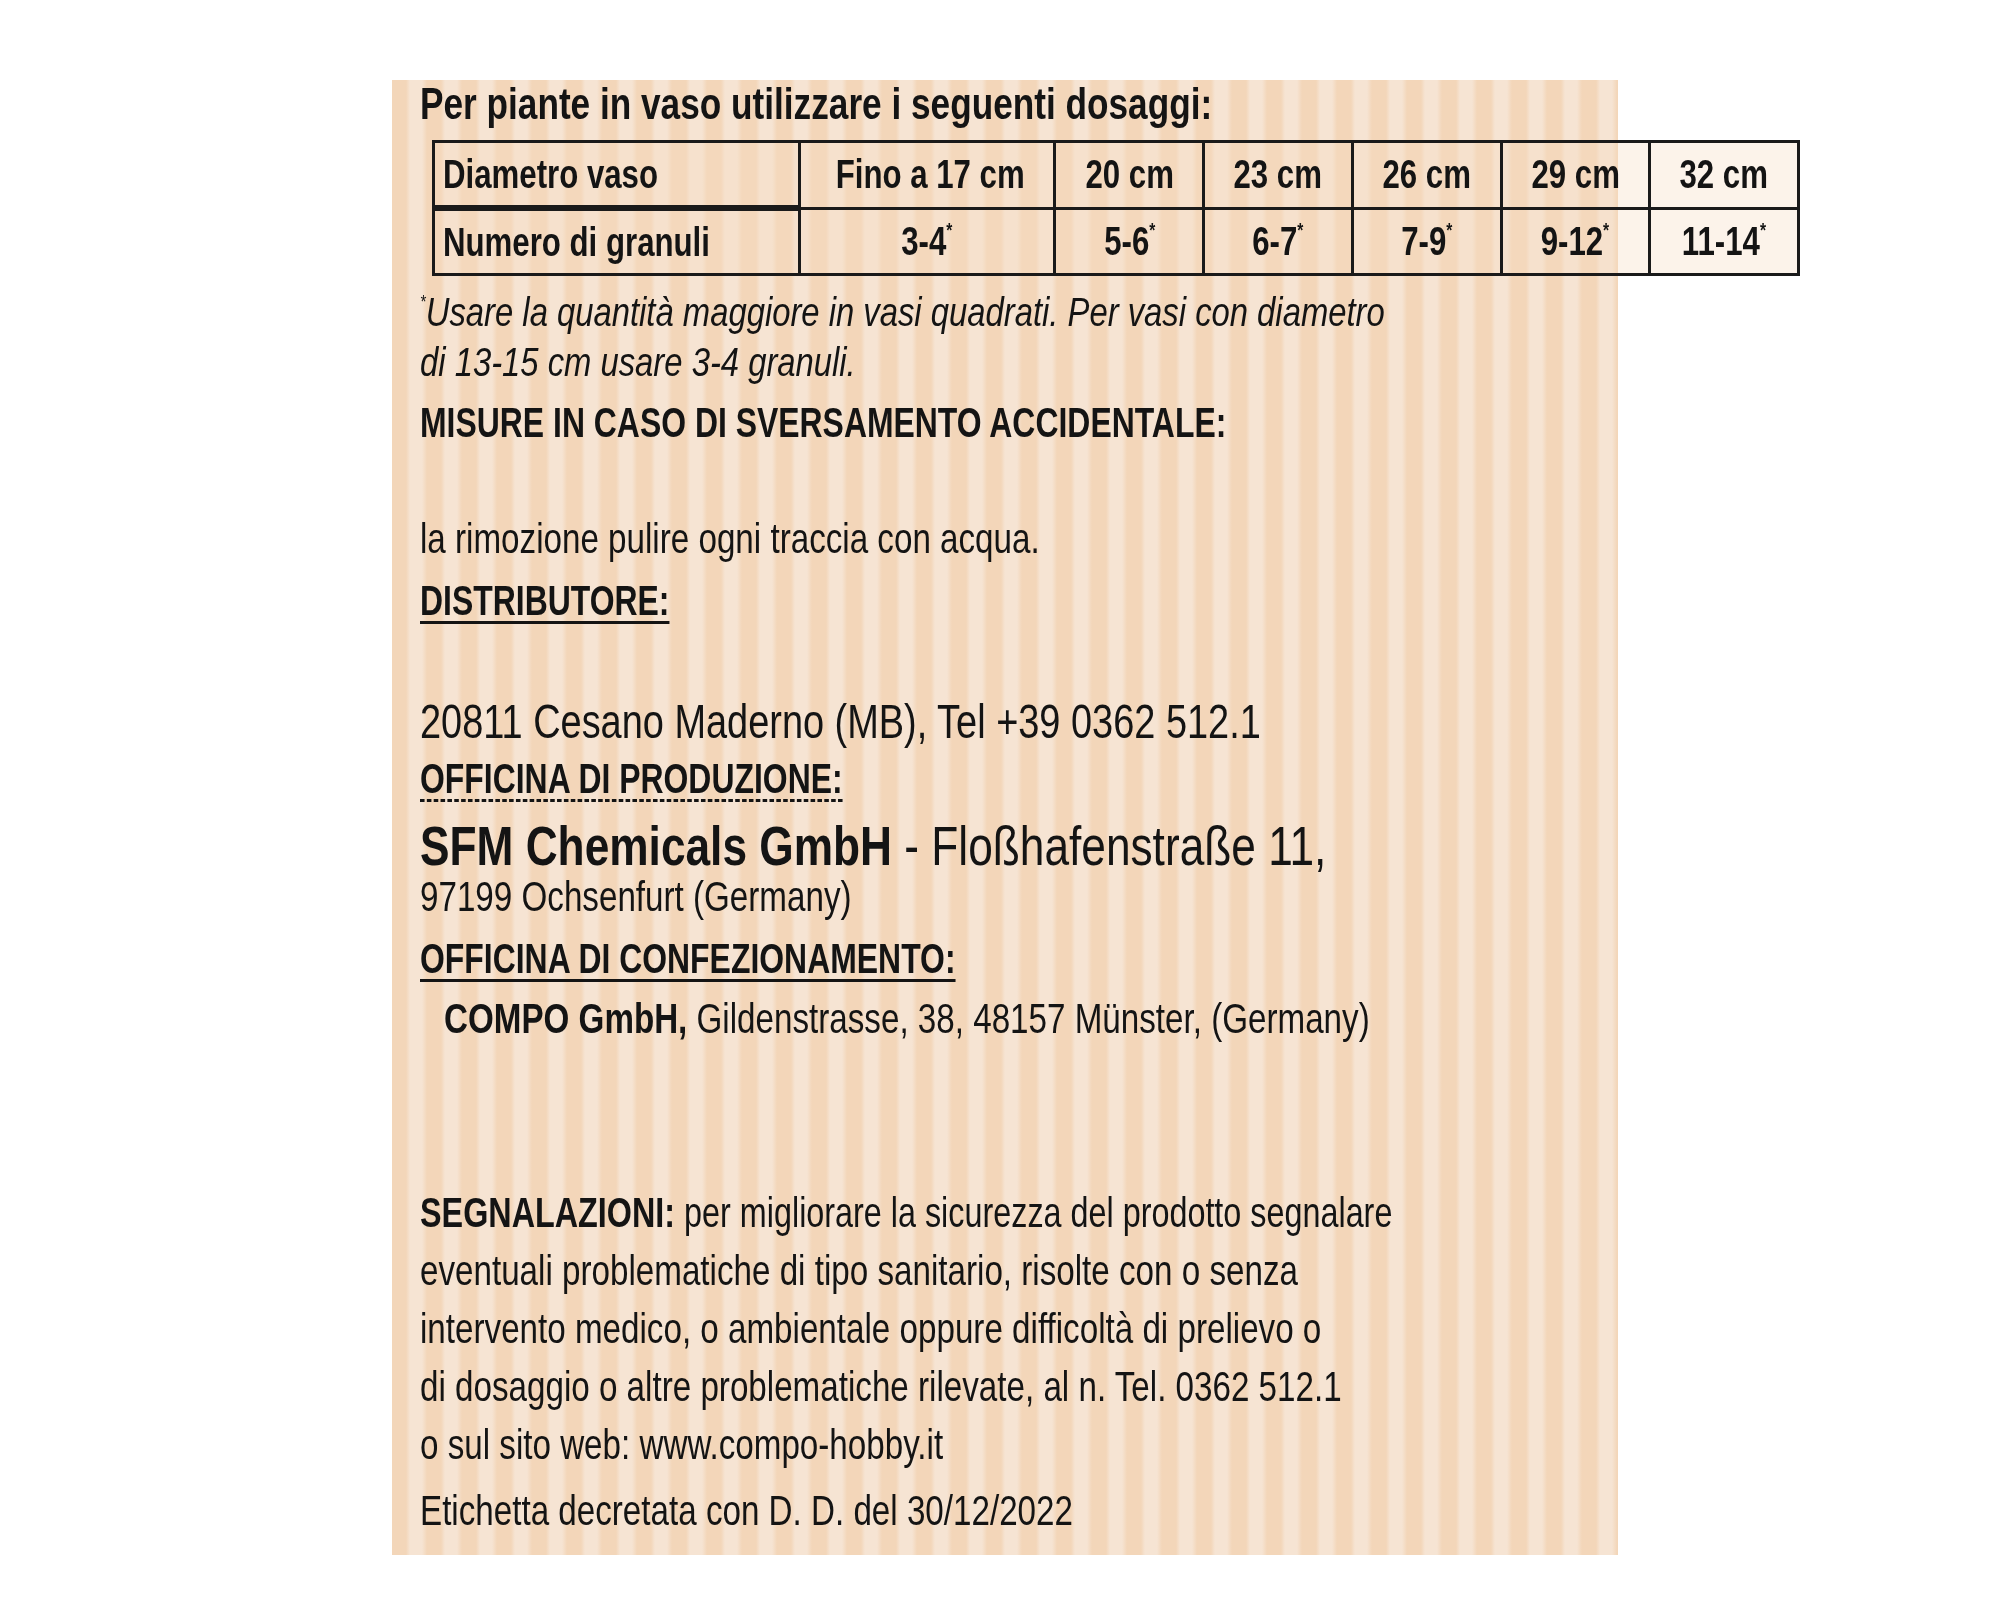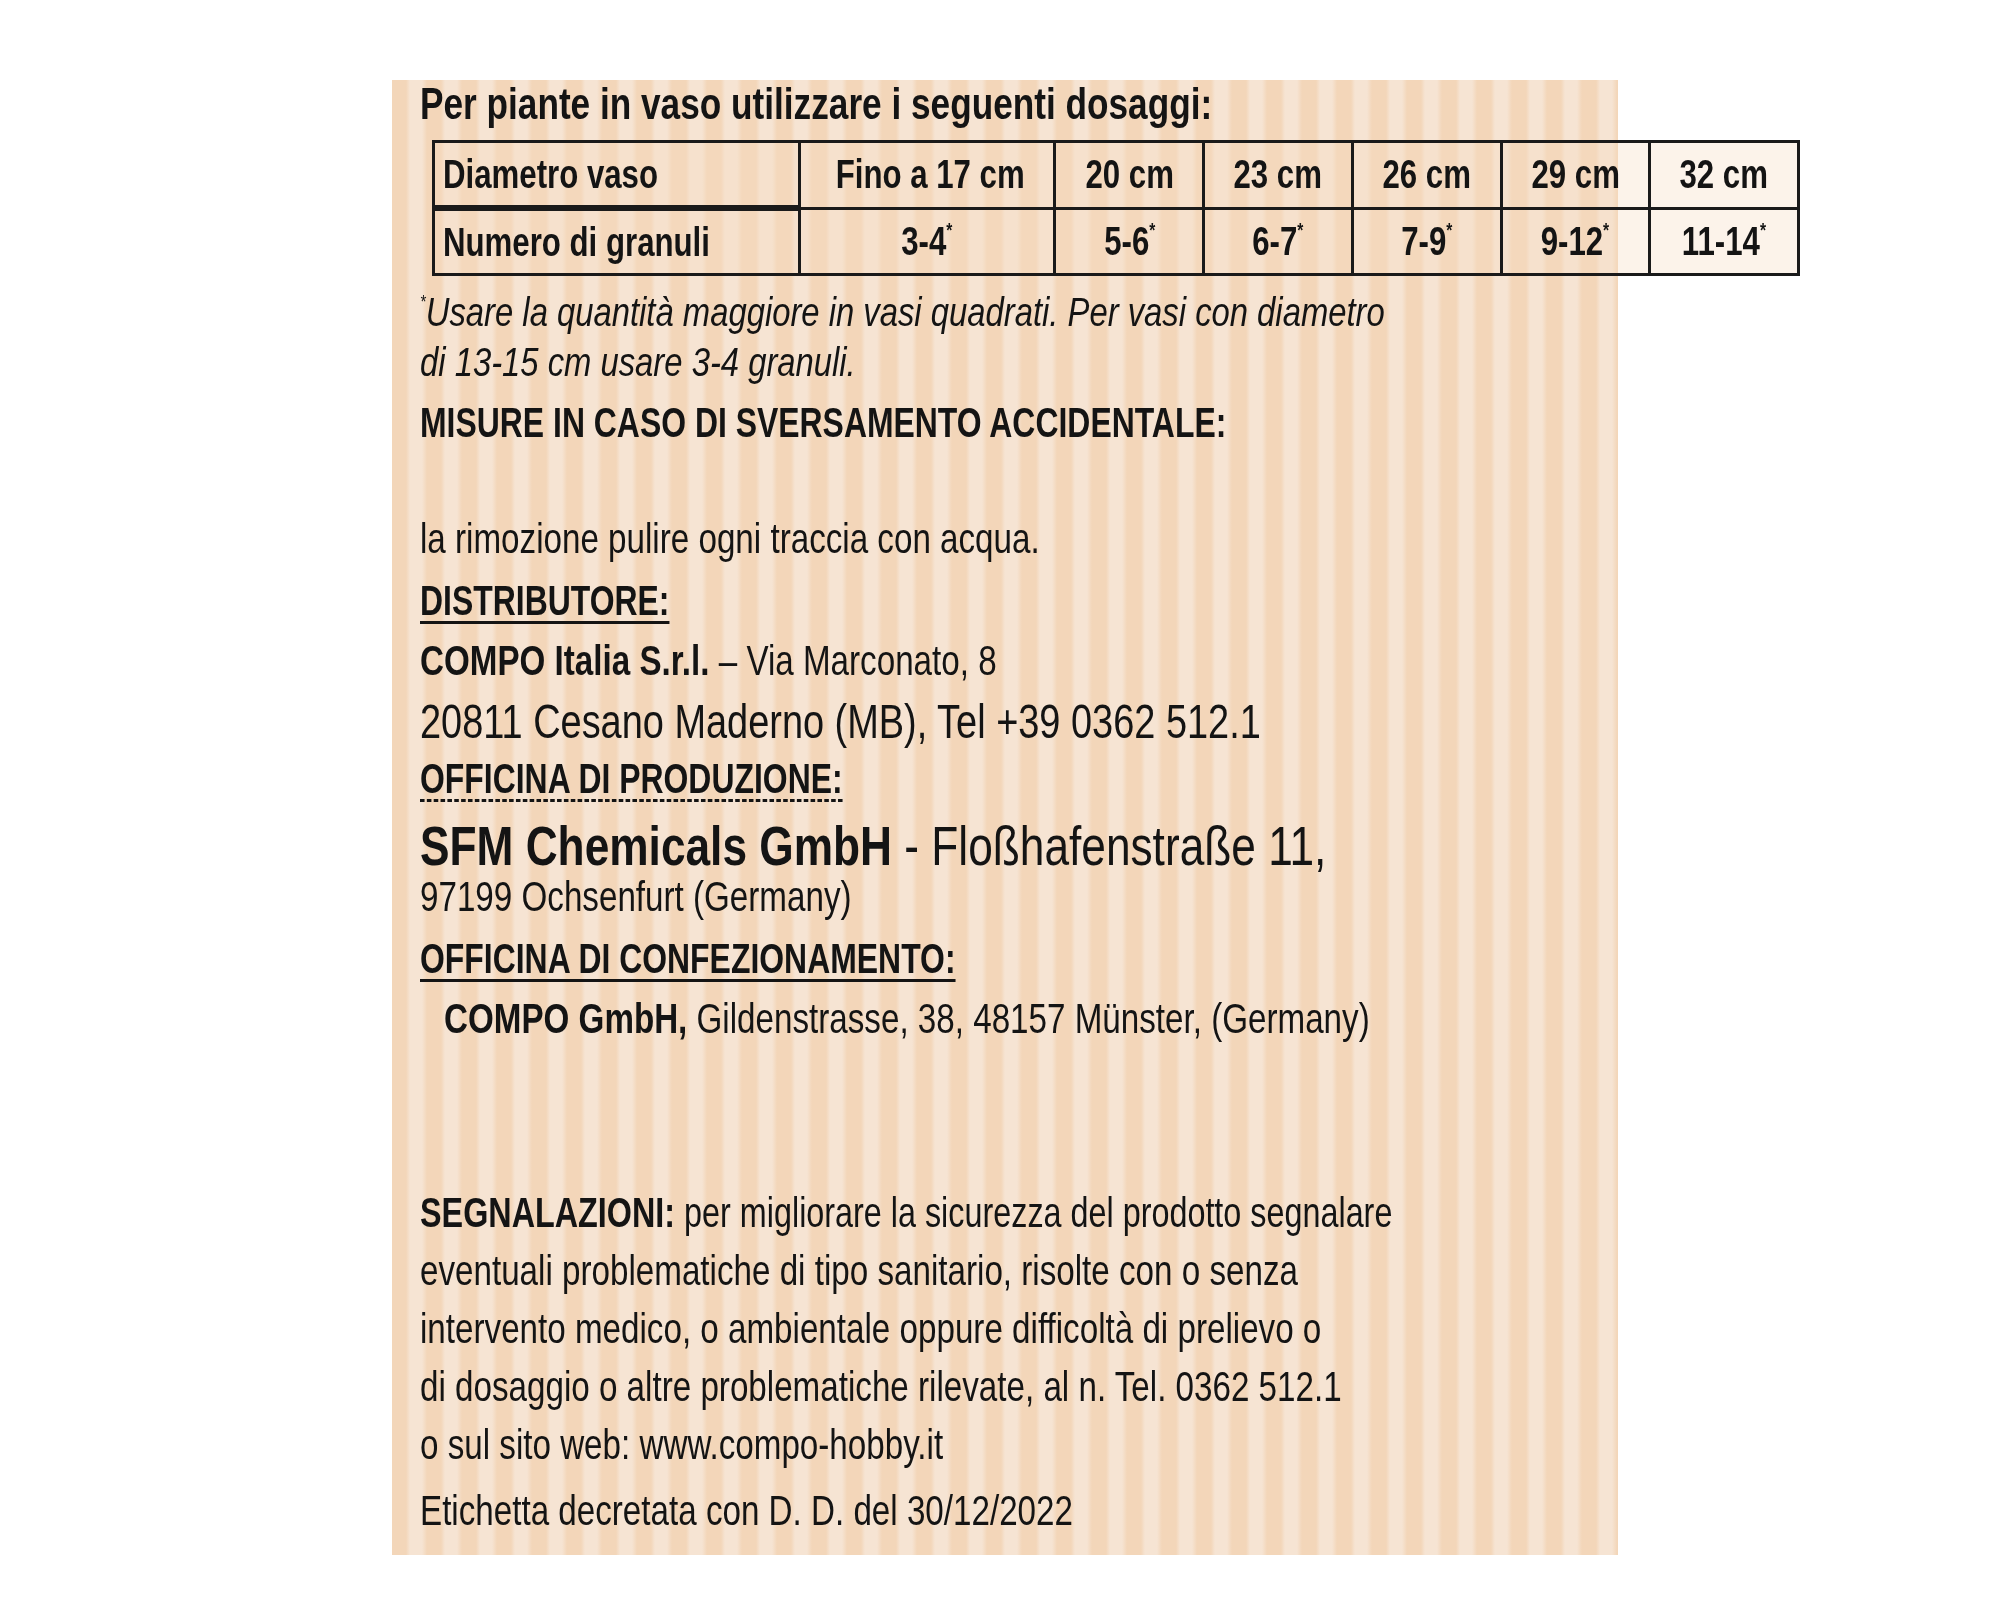--- a/index.html
+++ b/index.html
@@ -89,23 +89,20 @@
   <div class="line b" style="top:322px; font-size:42px;">
     <span class="cond" style="transform:scaleX(0.76);">MISURE IN CASO DI SVERSAMENTO ACCIDENTALE:</span>
   </div>
   <div class="line" style="top:438px; font-size:42px;">
     <span class="cond" style="transform:scaleX(0.79);">la rimozione pulire ogni traccia con acqua.</span>
   </div>
 
   <div class="line b" style="top:500px; font-size:42px;">
     <span class="cond u" style="transform:scaleX(0.76);">DISTRIBUTORE:</span>
   </div>
-  <div class="line" style="top:560px; font-size:42px;">
-    <span class="cond" style="transform:scaleX(0.79);"><span class="b">COMPO Italia S.r.l.</span><span> – Via Marconato, 8</span></span>
-  </div>
   <div class="line" style="top:618px; font-size:48px;">
     <span class="cond" style="transform:scaleX(0.79);">20811 Cesano Maderno (MB), Tel +39 0362 512.1</span>
   </div>
 
   <div class="line b" style="top:678px; font-size:42px;">
     <span class="cond u" style="transform:scaleX(0.76); text-decoration-style:dashed;">OFFICINA DI PRODUZIONE:</span>
   </div>
   <div class="line" style="top:738px; font-size:56px;">
     <span class="cond" style="transform:scaleX(0.79);"><span class="b">SFM Chemicals GmbH</span><span> - Floßhafenstraße 11,</span></span>
   </div>

